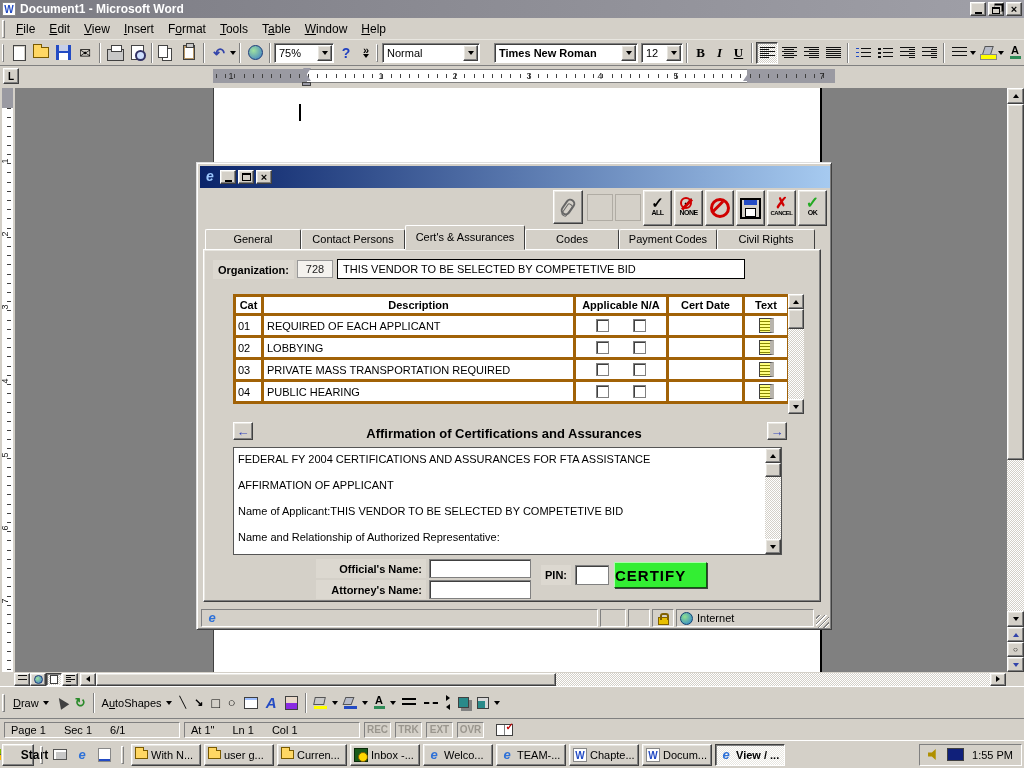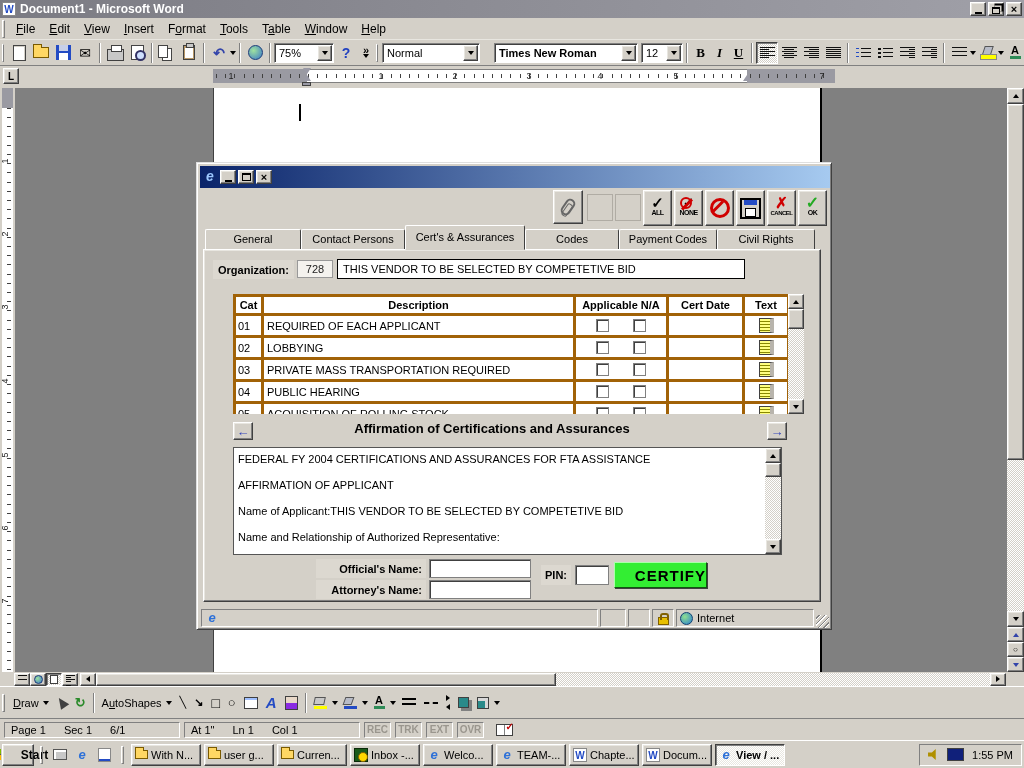--- a/index.html
+++ b/index.html
@@ -123,27 +123,27 @@
 .orgcode { left:100px; top:97px; width:36px; height:18px; background:#f4f2ee; border:1px solid #999; display:flex; align-items:center; justify-content:center; color:#222; }
 .orgname { left:140px; top:96px; width:408px; height:20px; display:flex; align-items:center; padding-left:5px; }
 .tclip { left:36px; top:131px; width:555px; height:120px; overflow:hidden; z-index:2; }
 table.cert { border-collapse:collapse; table-layout:fixed; width:554px; background:#fff; }
 table.cert th, table.cert td { border:3px solid #a16207; font-size:11px; overflow:hidden; white-space:nowrap; }
 table.cert th { height:19px; font-weight:bold; background:#fff; }
 table.cert td { height:22px; }
 .cbx { width:13px; height:13px; background:#fff; border:1px solid #808080; box-shadow:inset 1px 1px 0 #404040, 1px 1px 0 #fff; }
 .tdchk { display:flex; align-items:center; justify-content:space-around; padding:0 8px; }
 .notes { width:15px; height:15px; background:repeating-linear-gradient(#ffff80 0 2px, #888800 2px 3px); border:1px solid #404040; border-right:4px solid #b8b4ac; margin:0 auto; }
-.affhdr { left:36px; top:258px; width:518px; height:24px; display:flex; align-items:flex-start; justify-content:center; font-weight:bold; font-size:13px; }
+.affhdr { left:48px; top:258px; width:518px; height:24px; display:flex; align-items:center; justify-content:center; font-weight:bold; font-size:13px; }
 .affbtn { top:259px; width:20px; height:18px; color:#3344bb; font-weight:bold; font-size:13px; z-index:3; }
 .affbox { left:36px; top:284px; width:549px; height:108px; background:#fff; border:1px solid #555; }
 .affline { left:4px; font-size:11px; white-space:nowrap; }
 .flab { height:19px; background:#dcd8d0; display:flex; align-items:center; justify-content:flex-end; padding-right:4px; font-weight:bold; }
 .finput { background:#fff; border:1px solid #808080; box-shadow:inset 1px 1px 0 #404040; }
-.certify { left:417px; top:399px; width:93px; height:26px; background:#33ee33; border:1px solid; border-color:#aaffaa #115511 #115511 #aaffaa; box-shadow:1px 1px 0 #404040; color:#000; font-weight:bold; font-size:15px; display:flex; align-items:center; justify-content:flex-end; letter-spacing:1px; }
+.certify { left:417px; top:399px; width:93px; height:26px; background:#33ee33; border:1px solid; border-color:#aaffaa #115511 #115511 #aaffaa; box-shadow:1px 1px 0 #404040; color:#000; font-weight:bold; font-size:15px; display:flex; align-items:center; justify-content:flex-start; letter-spacing:1px; }
 .istatus { left:3px; top:443px; width:630px; height:22px; background:#d4d0c8; display:flex; align-items:center; gap:2px; padding:2px 1px 0 1px; }
 .ipanel { height:18px; display:flex; align-items:center; padding:0 3px; gap:4px; }
 .iedoc { width:14px; height:14px; color:#2e71d8; font-weight:bold; font-style:italic; font-size:13px; line-height:13px; text-align:center; }
 .lock { width:11px; height:8px; background:#e8c000; border:1px solid #806000; position:relative; margin-top:5px; }
 .lock::before { content:""; position:absolute; left:1px; top:-5px; width:5px; height:5px; border:2px solid #806000; border-bottom:none; border-radius:3px 3px 0 0; }
 .glb { width:13px; height:13px; border-radius:50%; background:radial-gradient(circle at 35% 35%, #8fe08f, #2a7fd1); border:1px solid #104070; }
 .gripc { width:13px; height:13px; background:repeating-linear-gradient(135deg, transparent 0 2px, #808080 2px 3px, #fff 3px 4px); align-self:flex-end; }
 
 #taskbar { left:0; top:740px; width:1024px; height:28px; background:#d4d0c8; border-top:1px solid #fff; display:flex; align-items:center; padding:0 2px; }
 .startbtn { width:32px; height:22px; display:flex; align-items:center; justify-content:center; gap:20px; font-weight:bold; font-size:12px; flex:none; }
@@ -693,34 +693,20 @@
               <div class="tdchk">
                 <div class="cbx"></div>
                 <div class="cbx"></div>
               </div>
             </td>
         <td></td>
         <td>
               <div class="notes"></div>
             </td>
       </tr>
-      <tr>
-        <td style="padding-left:2px;">05</td>
-        <td style="padding-left:3px;">ACQUISITION OF ROLLING STOCK</td>
-        <td>
-              <div class="tdchk">
-                <div class="cbx"></div>
-                <div class="cbx"></div>
-              </div>
-            </td>
-        <td></td>
-        <td>
-              <div class="notes"></div>
-            </td>
-      </tr>
     </tbody>
       </table>
   </div>
   <div class="abs sbar" style="left:591px;top:131px;width:16px;height:120px;z-index:2;">
     <div class="sbtn r sb" style="height:15px;">
         <div class="au"></div>
       </div>
     <div class="sthumb r" style="height:20px;"></div>
     <div class="dither" style="flex:1;"></div>
     <div class="sbtn r sb" style="height:15px;">

